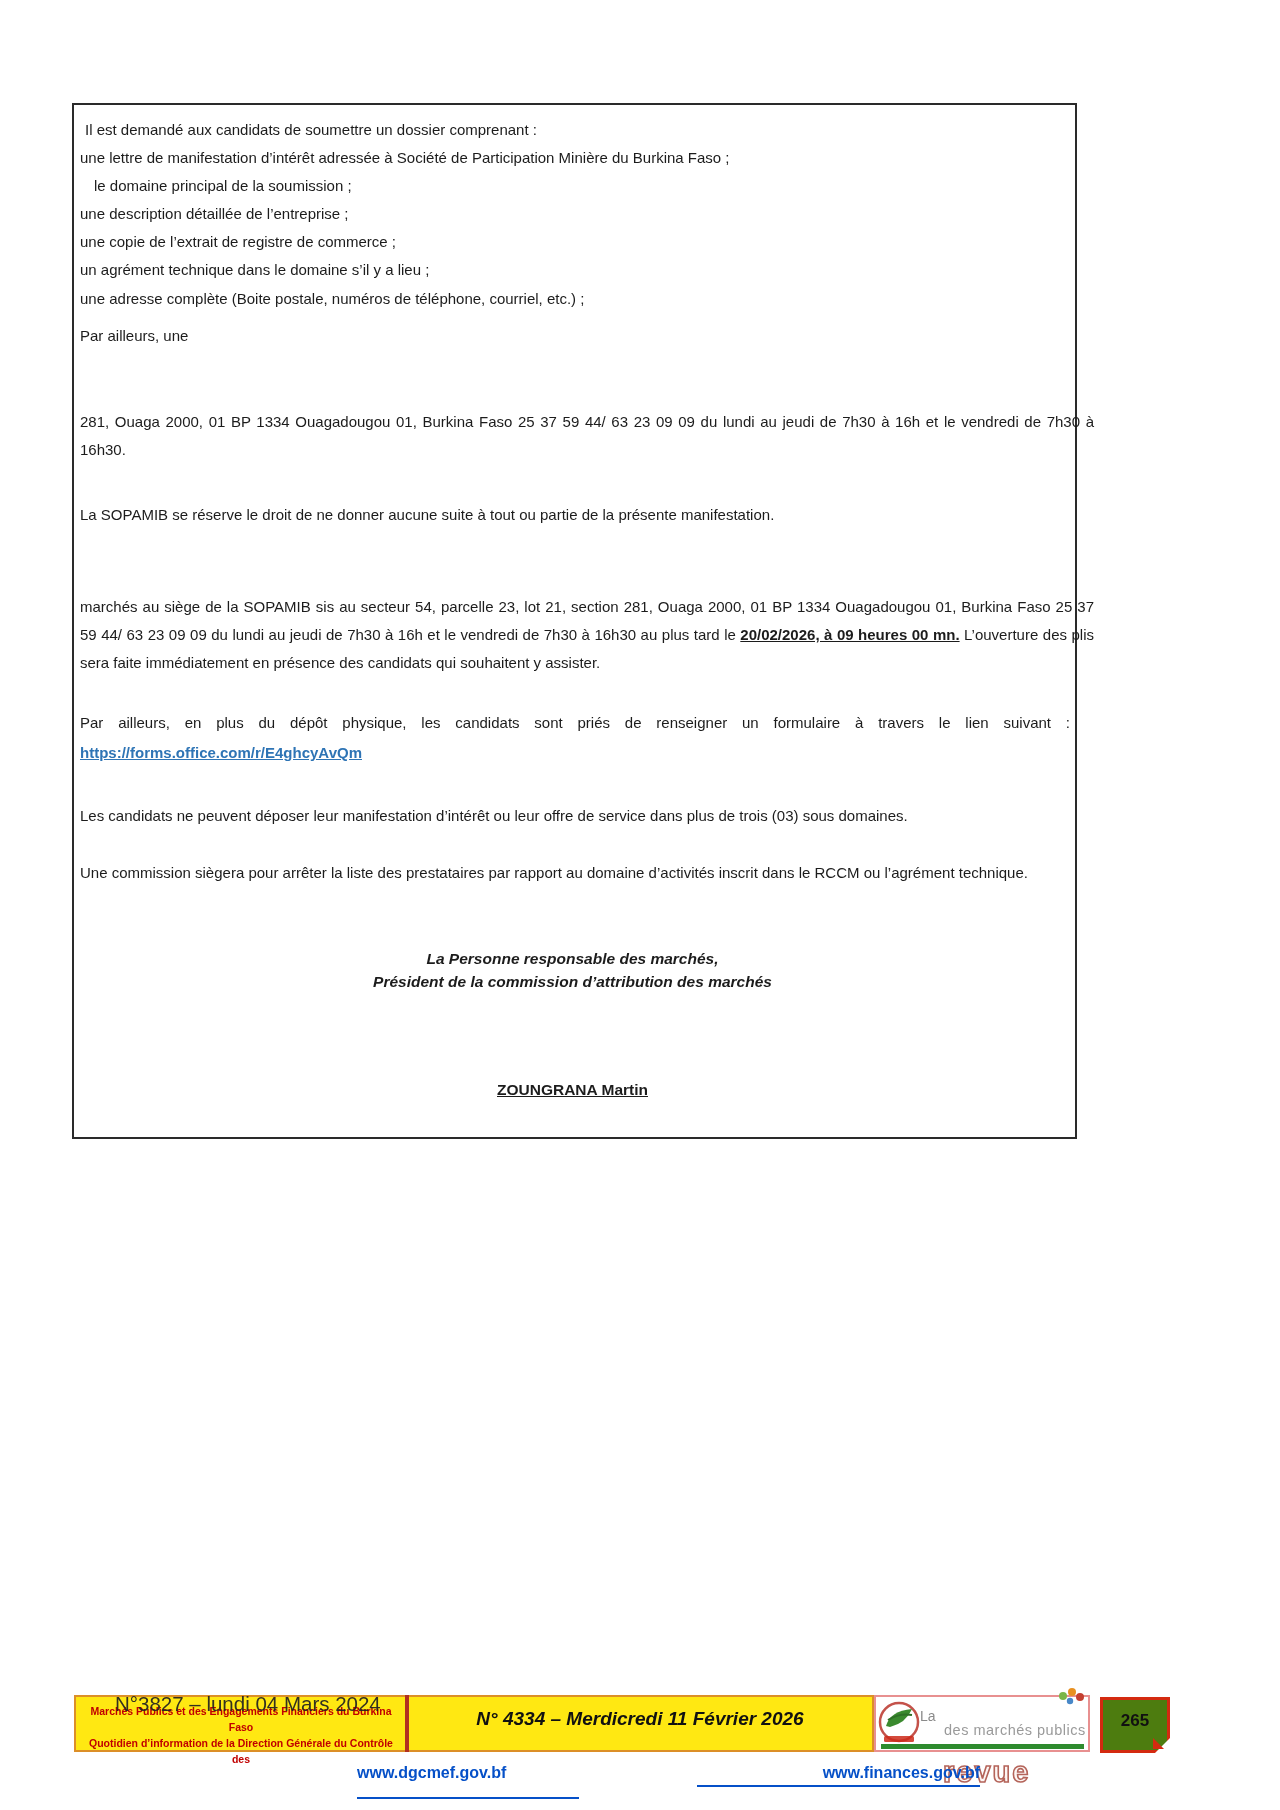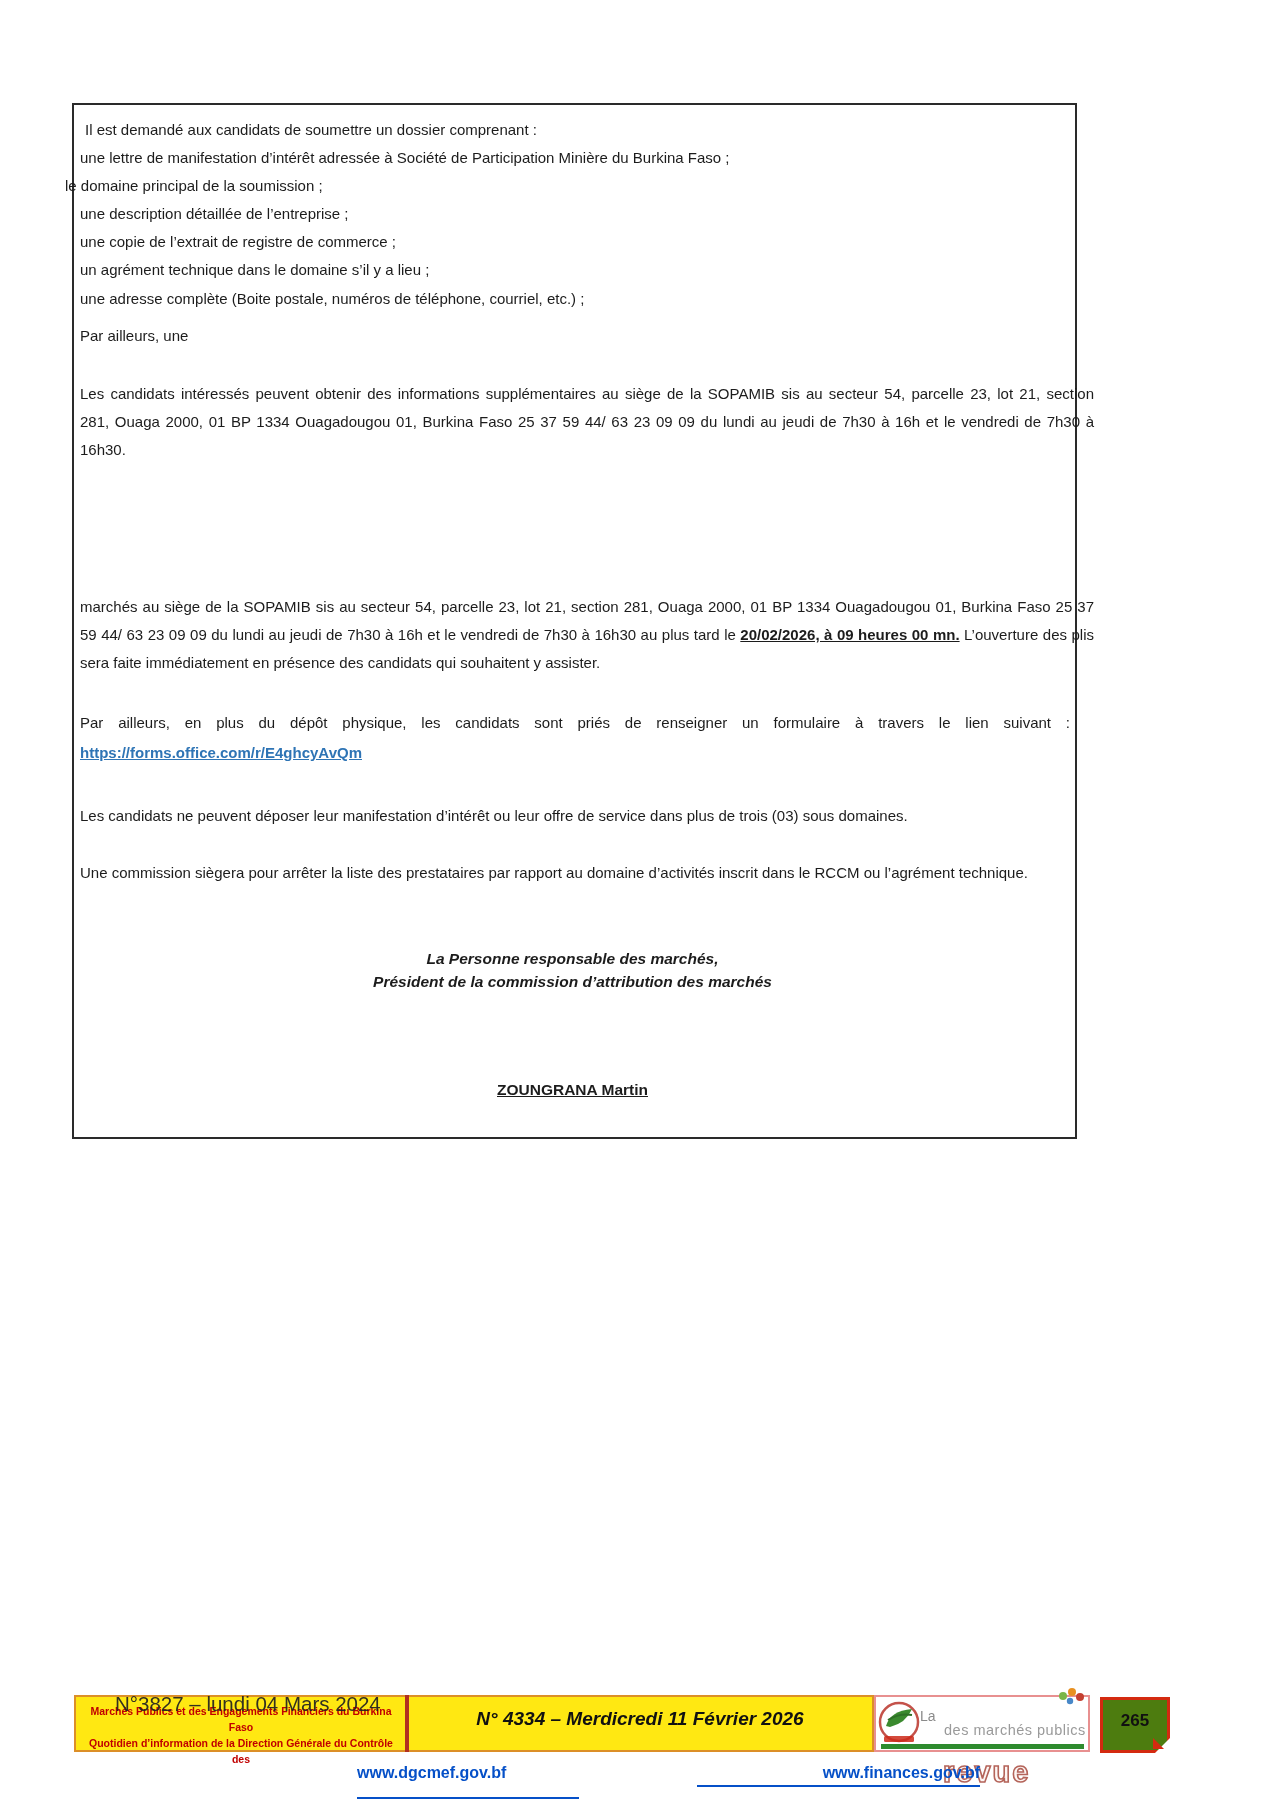--- a/index.html
+++ b/index.html
@@ -43,31 +43,31 @@
 </head>
 <body>
 
 <div class="page">
 
   <div class="abs mainbox"></div>
 
   <div class="abs t" style="left:68px;top:120px;">Il est demandé aux candidats de soumettre un dossier comprenant :</div>
 
   <div class="abs t" style="left:63px;top:148px;">une lettre de manifestation d’intérêt adressée à Société de Participation Minière du Burkina Faso ;</div>
-  <div class="abs t" style="left:48px;top:176px;">le domaine principal de la soumission ;</div>
+  <div class="abs t" style="left:77px;top:176px;">le domaine principal de la soumission ;</div>
   <div class="abs t" style="left:63px;top:204px;">une description détaillée de l’entreprise ;</div>
   <div class="abs t" style="left:63px;top:232px;">une copie de l’extrait de registre de commerce ;</div>
   <div class="abs t" style="left:63px;top:260px;">un agrément technique dans le domaine s’il y a lieu ;</div>
   <div class="abs t" style="left:63px;top:289px;">une adresse complète (Boite postale, numéros de téléphone, courriel, etc.) ;</div>
   <div class="abs t" style="left:63px;top:326px;">Par ailleurs, une</div>
 
-  <div class="abs j jf" style="left:63px;top:384px;">Les candidats intéressés peuvent obtenir des informations supplémentaires au siège de la SOPAMIB sis au secteur 54, parcelle 23, lot 21, section</div>
   <div class="abs j jf" style="left:63px;top:412px;">281, Ouaga 2000, 01 BP 1334 Ouagadougou 01, Burkina Faso 25 37 59 44/ 63 23 09 09 du lundi au jeudi de 7h30 à 16h et le vendredi de 7h30 à</div>
   <div class="abs t" style="left:63px;top:440px;">16h30.</div>
 
+  <div class="abs t" style="left:63px;top:505px;">La SOPAMIB se réserve le droit de ne donner aucune suite à tout ou partie de la présente manifestation.</div>
 
   <div class="abs j jf" style="left:63px;top:597px;">marchés au siège de la SOPAMIB sis au secteur 54, parcelle 23, lot 21, section 281, Ouaga 2000, 01 BP 1334 Ouagadougou 01, Burkina Faso 25 37</div>
   <div class="abs j jf" style="left:63px;top:625px;"><span>59 44/ 63 23 09 09 du lundi au jeudi de 7h30 à 16h et le vendredi de 7h30 à 16h30 au plus tard le </span><span class="deadline">20/02/2026, à 09 heures 00 mn.</span><span> L’ouverture des plis</span></div>
   <div class="abs t" style="left:63px;top:653px;">sera faite immédiatement en présence des candidats qui souhaitent y assister.</div>
 
   <div class="abs j jf" style="left:63px;top:713px;width:990px;">Par ailleurs, en plus du dépôt physique, les candidats sont priés de renseigner un formulaire à travers le lien suivant :</div>
   <a class="abs doclink" style="left:63px;top:744px;">https://forms.office.com/r/E4ghcyAvQm</a>
 
   <div class="abs t" style="left:63px;top:806px;">Les candidats ne peuvent déposer leur manifestation d’intérêt ou leur offre de service dans plus de trois (03) sous domaines.</div>
 

